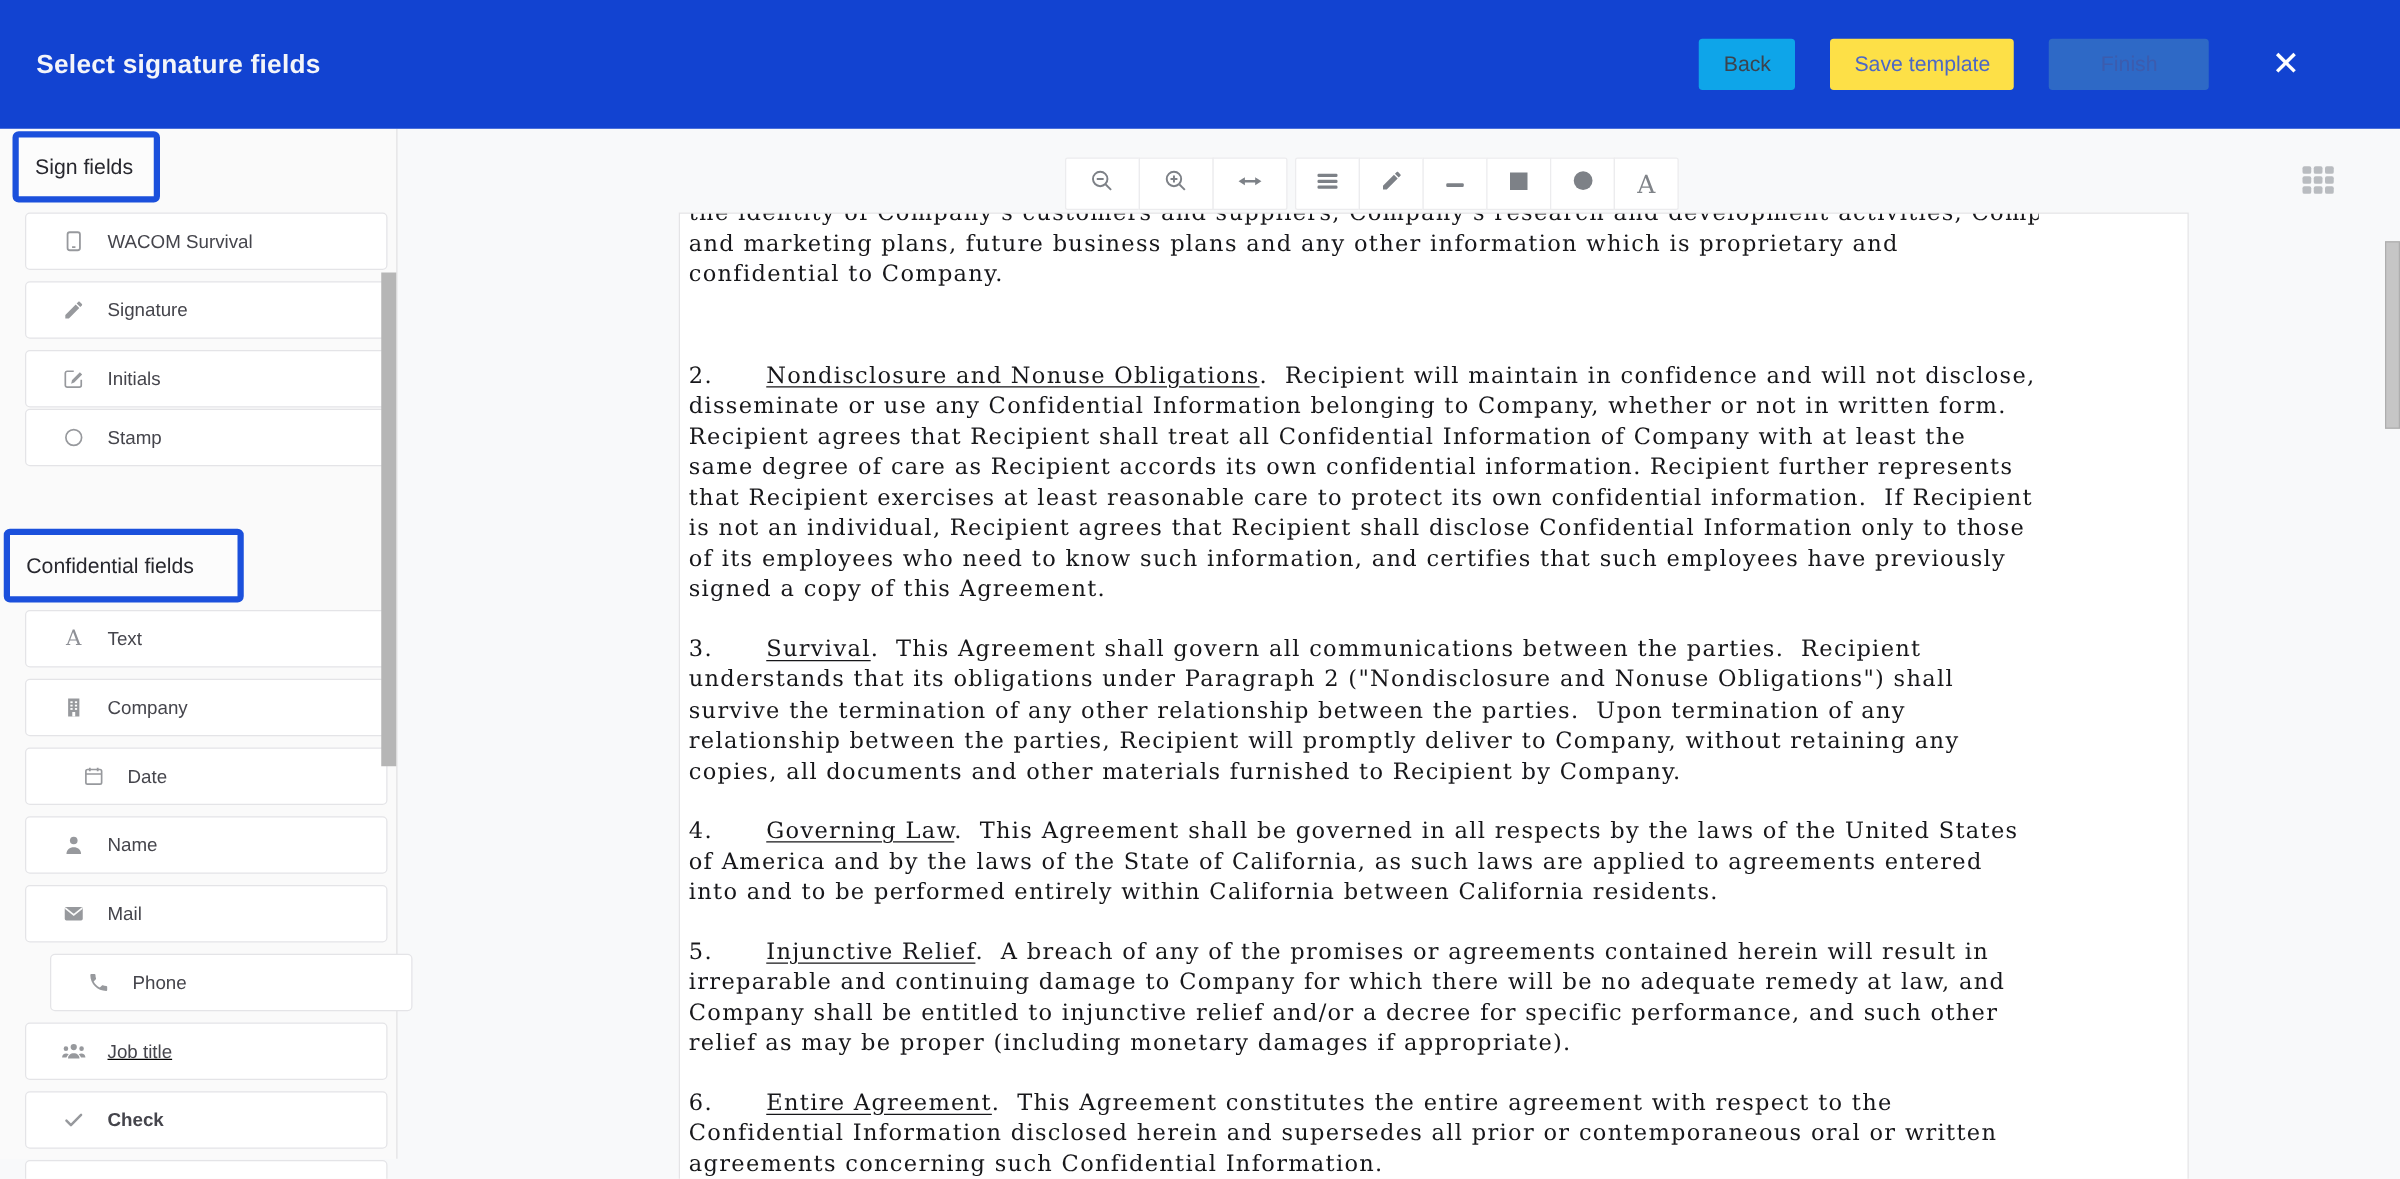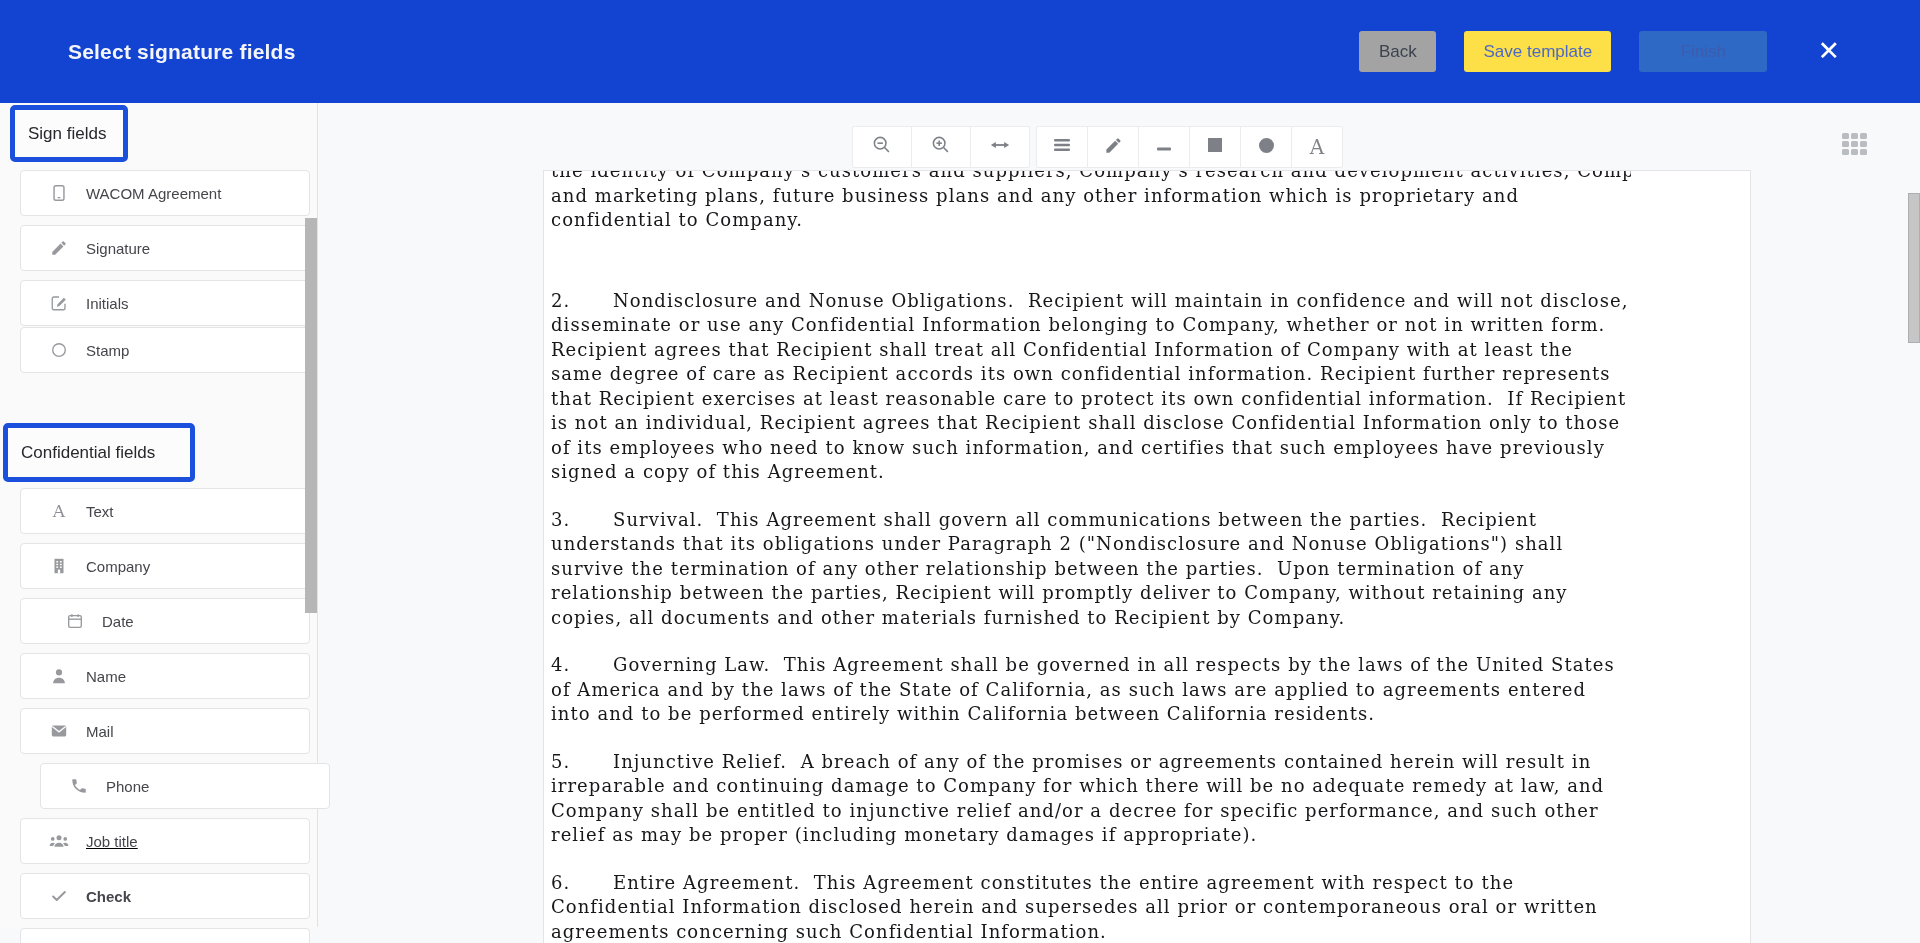--- a/index.html
+++ b/index.html
@@ -3,27 +3,27 @@
 <meta charset="utf-8">
 <style>
   * { margin:0; padding:0; box-sizing:border-box; }
   html,body { width:1920px; height:943px; overflow:hidden; background:#f8f9fa;
               font-family:"Liberation Sans", sans-serif; }
   #stage { position:relative; width:1920px; height:943px; }
 
   
   .header { position:absolute; left:0; top:0; width:1920px; height:103px;
             background:#1243d1; display:flex; align-items:center; z-index:30; }
-  .header-title { color:#f4f5f9; font-size:21px; font-weight:bold; margin-left:68px;
+  .header-title { color:#f4f5f9; font-size:21px; font-weight:bold; margin-left:29px;
                   letter-spacing:.2px; }
   .header-actions { position:absolute; right:72px; top:0; height:103px;
                     display:flex; align-items:center; gap:28px; }
   .btn { height:41px; border:none; border-radius:3px; font-size:17px;
          font-family:"Liberation Sans",sans-serif; cursor:pointer; }
-  .btn-back { width:77px; background:#a3a3a3; color:#3c434d; }
+  .btn-back { width:77px; background:#0ea5e9; color:#3c434d; }
   .btn-save { width:147px; background:#fde047; color:#4c68c6; }
   .btn-finish { width:128px; background:#2e69c6; color:#3c5cae; margin-right:14px; }
   .close-x { color:#ffffff; font-size:27px; font-weight:300; line-height:1;
              cursor:pointer; padding:4px 8px; }
 
   
   .sidebar { position:absolute; left:0; top:103px; width:318px; height:824px;
              background:#fafafa; border-right:1px solid #e2e2e4; z-index:10; }
   .hl-box { position:absolute; border:5px solid #1b50dc; border-radius:5px;
             background:#fcfcfc; display:flex; align-items:center; z-index:12; }
@@ -60,21 +60,21 @@
   
   .page { position:absolute; left:543px; top:170px; width:1208px; height:790px;
           background:#ffffff; border:1px solid #e4e4e6; overflow:hidden; z-index:5; }
   .doc { margin:-12px 0 0 7px; width:1080px; color:#17171a;
          font-family:"DejaVu Serif", serif; font-size:18px; line-height:24.5px;
          letter-spacing:1.05px; }
   .doc .para { margin:0 0 23px 0; }
   .doc .intro { margin-bottom:56px; }
   .doc .clipline { white-space:nowrap; overflow:hidden; }
   .doc .num { display:inline-block; width:62px; }
-  .doc .hd { text-underline-offset:3px; }
+  .doc .hd { text-decoration:underline; text-underline-offset:3px; }
 
   
   .r-scroll { position:absolute; right:0; top:193px; width:12px; height:150px;
               background:#c6c6c6; border:1px solid #aeaeae; z-index:40; }
 </style>
 </head>
 <body>
 
 <div id="stage">
 
@@ -94,21 +94,21 @@
       <span class="hl-label">Sign fields</span>
     </div>
 
     <div class="sb-btn" style="top:67px;">
       <span class="sb-icon">
         <svg width="18" height="18" viewBox="0 0 20 20">
             <rect x="4.5" y="2" width="11" height="16" rx="2" fill="none" stroke="currentColor" stroke-width="1.6"></rect>
             <line x1="8.5" y1="15.2" x2="11.5" y2="15.2" stroke="currentColor" stroke-width="1.4"></line>
           </svg>
       </span>
-      <span class="sb-label">WACOM Agreement</span>
+      <span class="sb-label">WACOM Survival</span>
     </div>
 
     <div class="sb-btn" style="top:122px;">
       <span class="sb-icon">
         <svg width="18" height="18" viewBox="0 0 24 24" fill="currentColor">
             <path d="M3 17.2V21h3.8L17.9 9.9l-3.8-3.8L3 17.2zM20.7 7.1c.4-.4.4-1 0-1.4l-2.4-2.4c-.4-.4-1-.4-1.4 0l-1.8 1.8 3.8 3.8 1.8-1.8z"></path>
           </svg>
       </span>
       <span class="sb-label">Signature</span>
     </div>

